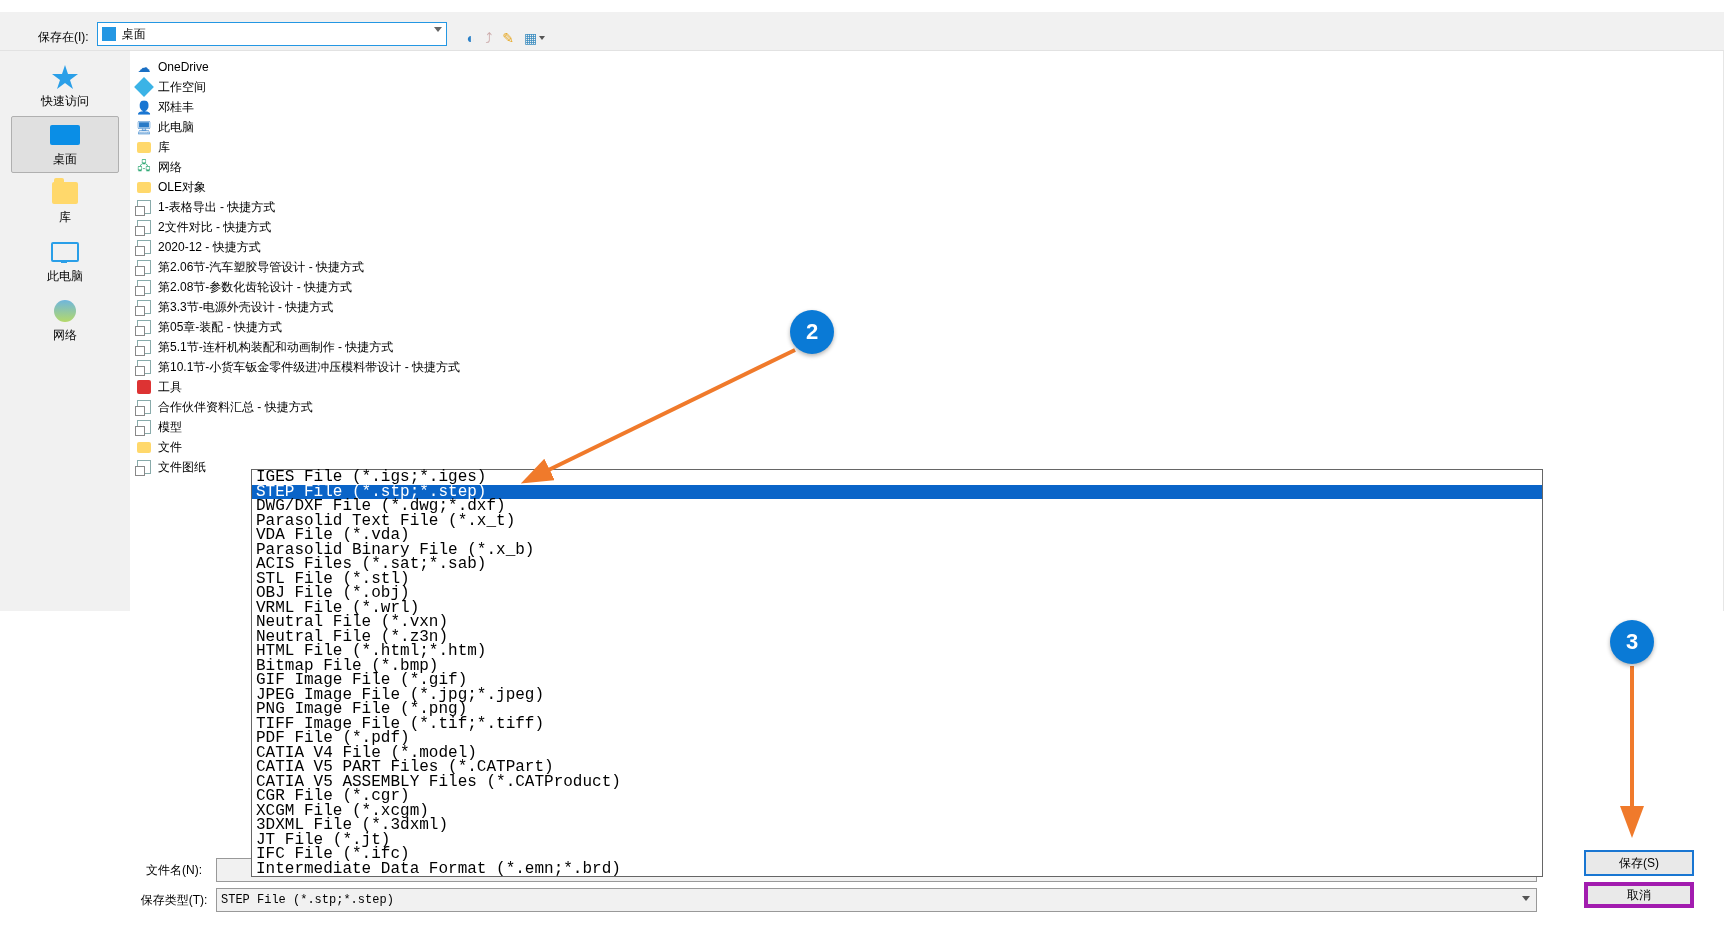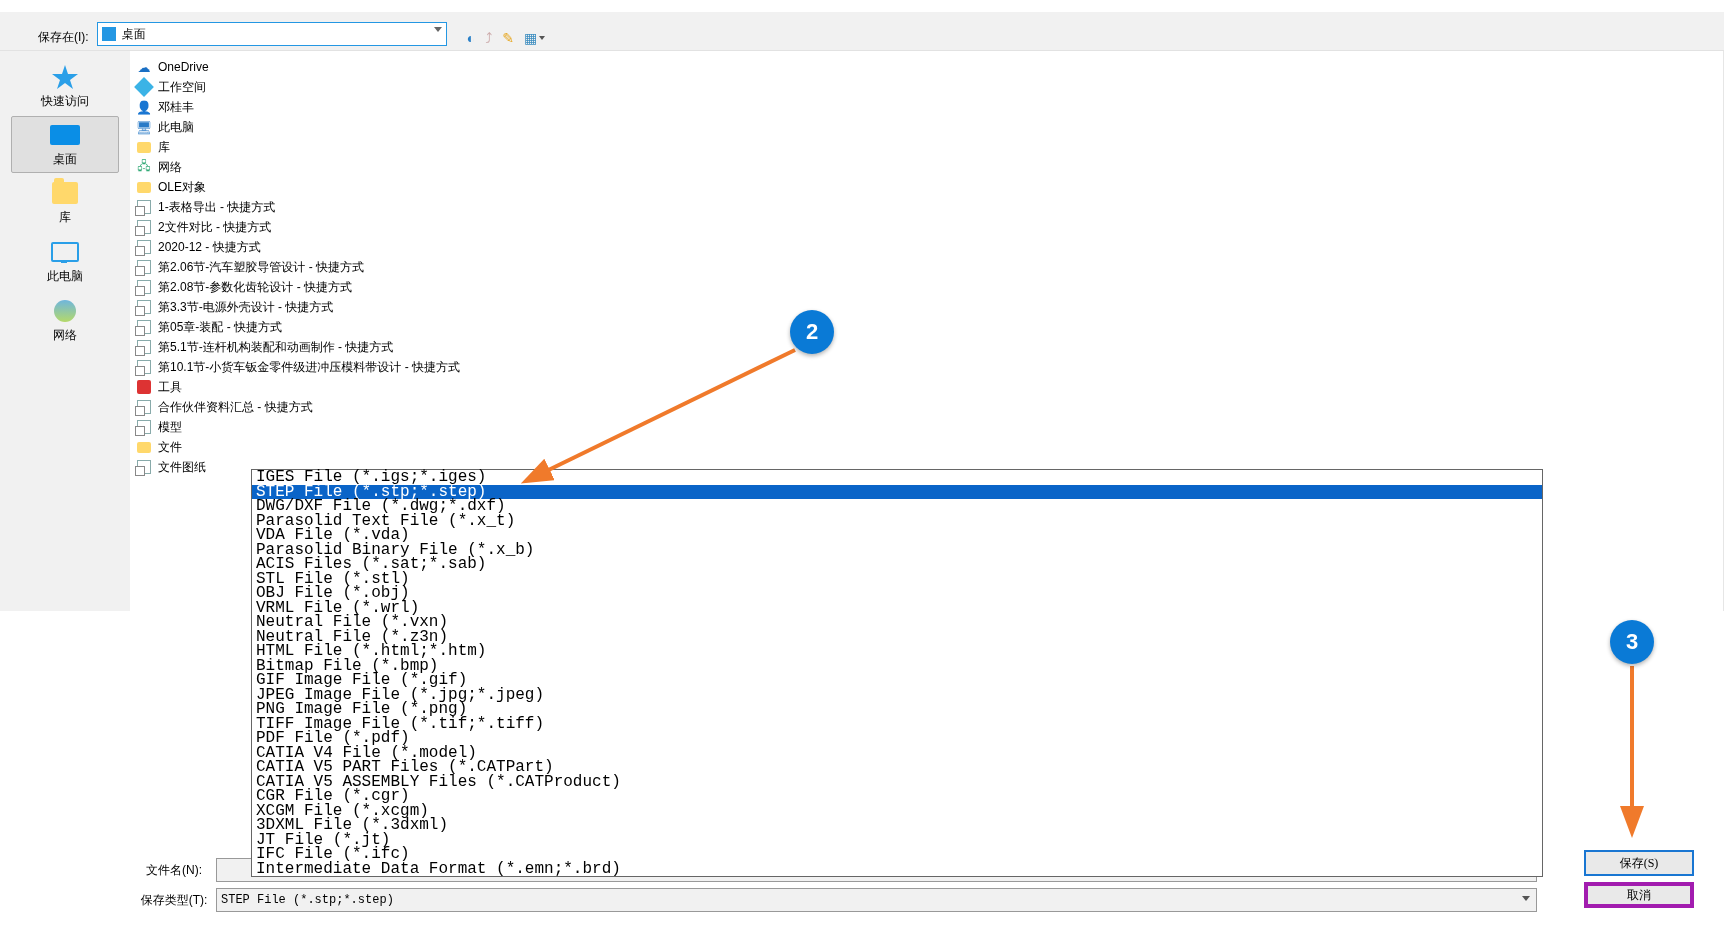--- a/index.html
+++ b/index.html
@@ -160,21 +160,20 @@
 }
 
 
 .side-buttons{
   position:absolute;
   right:30px;
   top:850px;
   display:flex;
   flex-direction:column;
   gap:6px;
-  font-family:Liberation Serif, serif;
 }
 .side-buttons button{
   width:110px;
   height:26px;
   background:#e9e9e9;
   border:4px solid #a21caf;
   font-family:inherit;
   font-size:12px;
 }
 .side-buttons button.primary{

